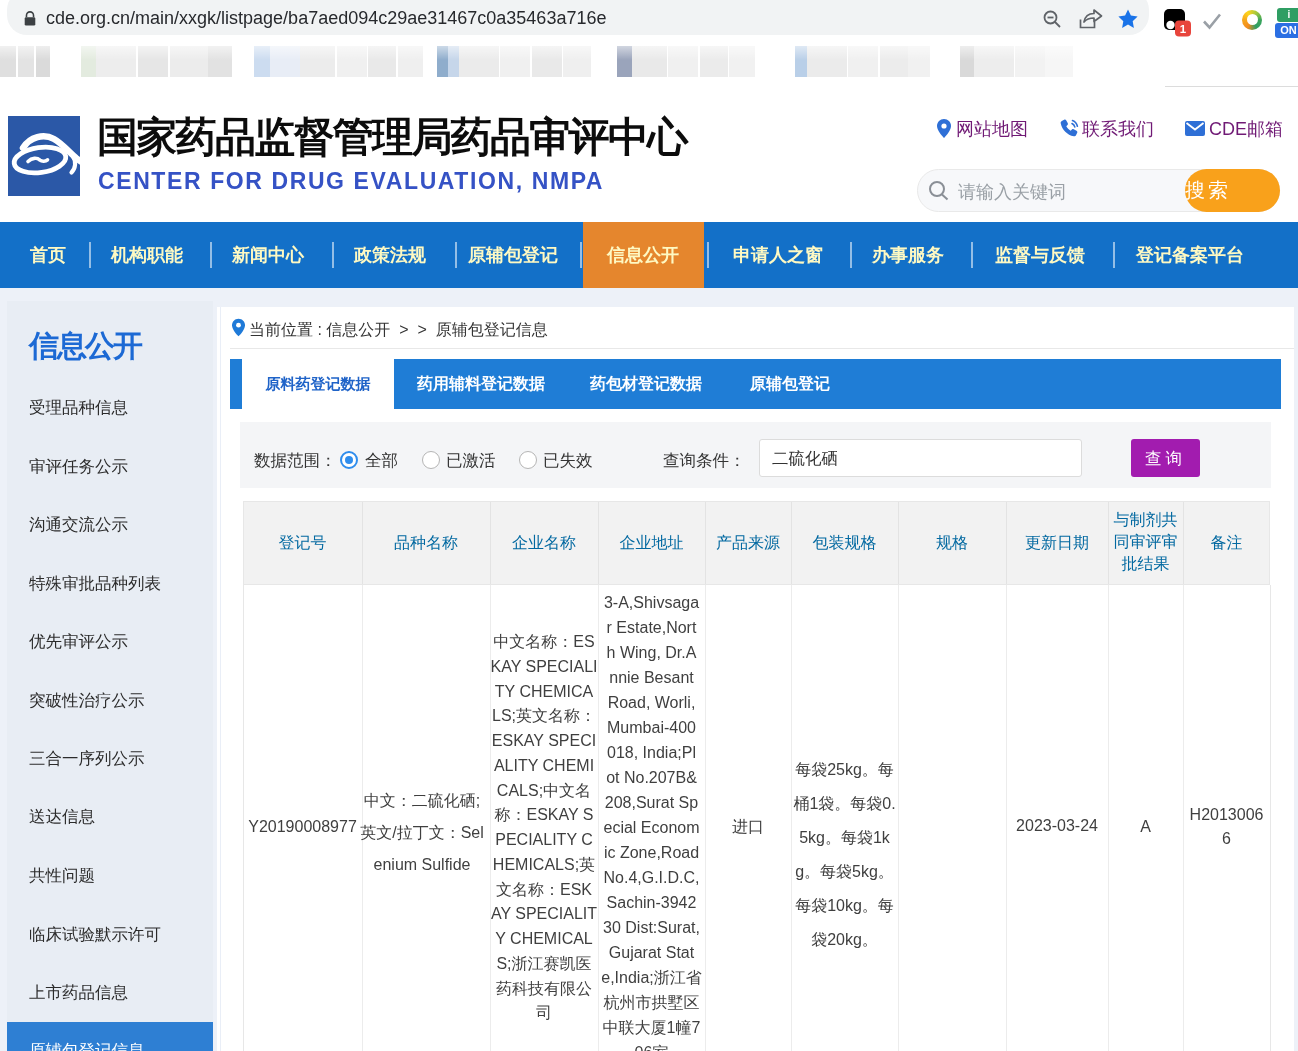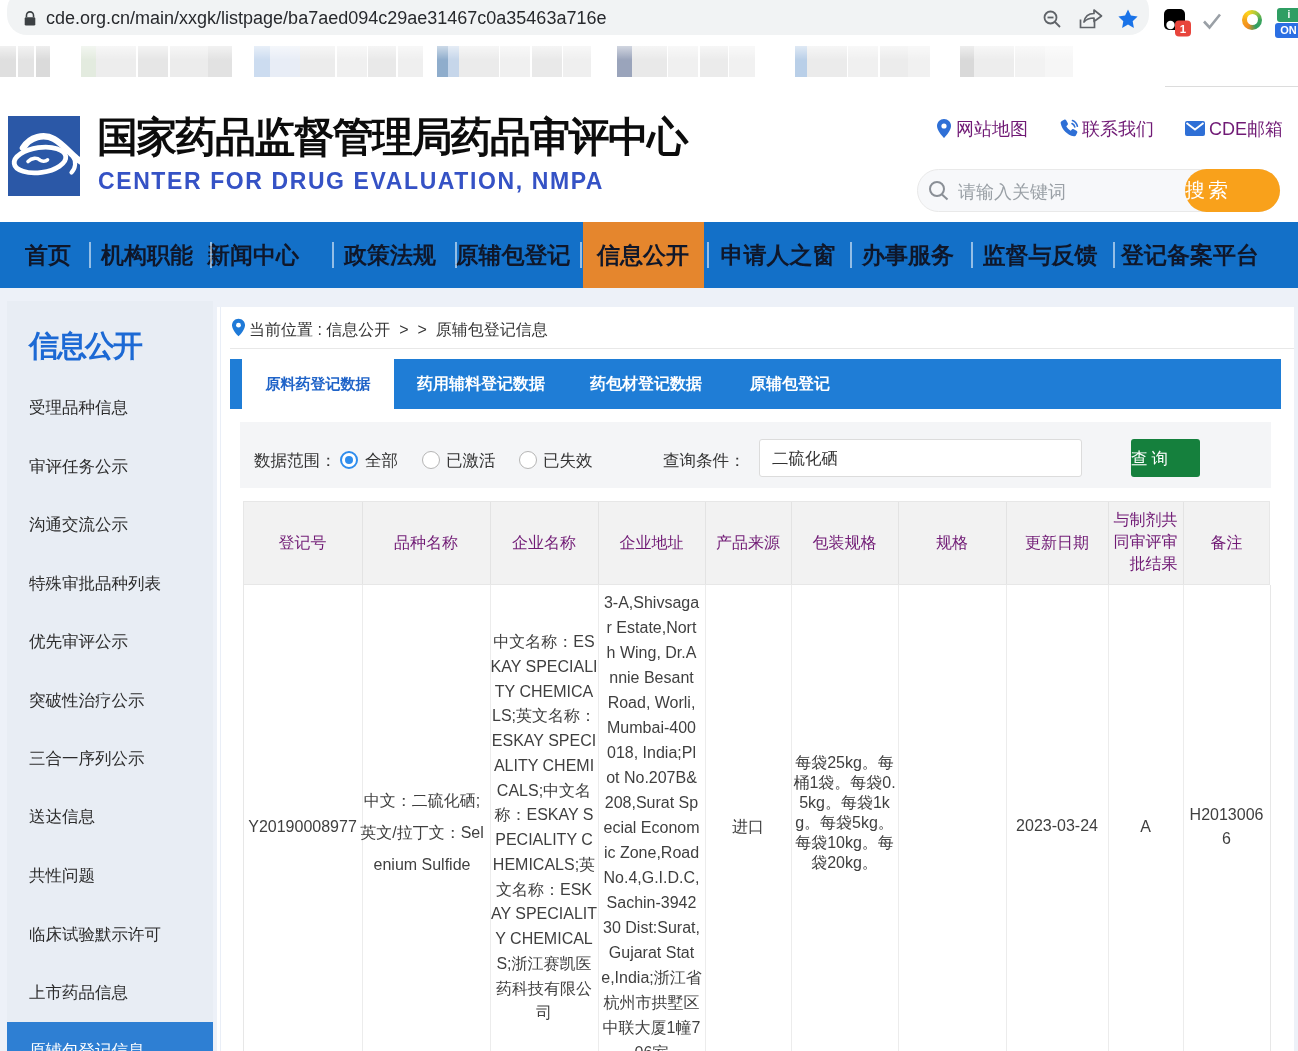--- a/index.html
+++ b/index.html
@@ -16,21 +16,21 @@
 
 #hdr{left:0;top:90px;width:1298px;height:132px;background:#fff}
 #title{left:97px;top:20px;font-size:41px;font-weight:bold;color:#0c0c0c;letter-spacing:-1.7px}
 #subtitle{left:98px;top:78px;font-size:23px;font-weight:bold;color:#3552c5;letter-spacing:1.6px}
 .hlink{font-size:18px;color:#701a75;top:29px;height:20px;line-height:20px}
 #srch{left:917px;top:79px;width:363px;height:43px;background:#f7f8fa;border:1px solid #e9e9e9;border-radius:21.5px}
 #srchtxt{left:958px;top:90px;font-size:18px;color:#9aa0a6}
 #srchbtn{left:1185px;top:79px;width:95px;height:43px;border-radius:21.5px;background:#f9a11b;color:#fff;font-size:20px;line-height:43px;letter-spacing:3px}
 
 #nav{left:0;top:222px;width:1298px;height:66px;background:#1370c8}
-.nit{position:absolute;top:0;height:66px;line-height:66px;color:#0f172a;font-size:23px;font-weight:bold;transform:translateX(-50%);white-space:nowrap}
+.nit{position:absolute;top:0;height:66px;line-height:66px;color:#fef9c3;font-size:18px;font-weight:bold;transform:translateX(-50%);white-space:nowrap}
 .nsep{position:absolute;top:20px;width:1.5px;height:26px;background:rgba(255,255,255,.55)}
 #orange{left:583px;top:0;width:121px;height:66px;background:#e5862d}
 
 #page{left:0;top:288px;width:1298px;height:763px;background:#edf1f8}
 #side{left:7px;top:13px;width:206px;height:750px;background:#e8edf4}
 #sidetitle{left:22px;top:28px;font-size:30px;line-height:33px;font-weight:bold;color:#1c69d4;letter-spacing:-2px}
 .sit{position:absolute;left:22px;height:18px;line-height:18px;font-size:16.5px;color:#2b2b2b;white-space:nowrap}
 #sideact{left:0px;top:721px;width:206px;height:59px;background:#2e7fd3}
 #card{left:217px;top:19px;width:1077px;height:744px;background:#fff}
 
@@ -40,25 +40,25 @@
 #tabbar{left:13px;top:52px;width:1051px;height:50px;background:#1f7dd6}
 .tab{position:absolute;top:0;height:50px;line-height:50px;color:#fff;font-size:16px;font-weight:bold;transform:translateX(-50%);white-space:nowrap}
 #tabact{position:absolute;left:12px;top:0;width:152px;height:50px;background:#fff;color:#1f63c8;font-size:15px;font-weight:bold;text-align:center;line-height:50px}
 
 #filter{left:23px;top:115px;width:1031px;height:66px;background:#f4f5f7}
 .ftxt{position:absolute;top:29px;height:18px;line-height:18px;font-size:16.5px;color:#333;white-space:nowrap}
 .radio{position:absolute;top:29px;width:18px;height:18px;border-radius:50%;background:#fff;border:1.5px solid #b5b5b5}
 #r1{border:2px solid #2f8ded}
 #r1 i{position:absolute;left:3px;top:3px;width:8px;height:8px;border-radius:50%;background:#2f8ded}
 #finput{position:absolute;left:519px;top:17px;width:323px;height:38px;background:#fff;border:1px solid #dcdcdc;border-radius:3px;font-size:16.5px;color:#333;line-height:36px;padding-left:12px}
-#fbtn{position:absolute;left:891px;top:17px;width:69px;height:38px;background:#15803d;border-radius:3px;color:#fff;font-size:16.5px;line-height:38px;letter-spacing:4px}
+#fbtn{position:absolute;left:891px;top:17px;width:69px;height:38px;background:#a21caf;border-radius:3px;color:#fff;font-size:16.5px;text-align:center;line-height:38px;letter-spacing:4px}
 
 .vl{position:absolute;width:1px;background:#ececec}
 #thead{left:243px;top:501px;width:1027px;height:84px;background:#f2f2f2;border:1px solid #e7e7e7}
-.th{position:absolute;font-size:16px;color:#701a75;transform:translateX(-50%);text-align:right;white-space:nowrap}
+.th{position:absolute;font-size:16px;color:#0369a1;transform:translateX(-50%);text-align:center;white-space:nowrap}
 .td{position:absolute;font-size:16px;color:#3f3f3f;transform:translateX(-50%);text-align:center;line-height:25px;white-space:nowrap}
 </style>
 </head>
 <body>
 <div id="stage">
 
   <div class="abs" id="urlpill"></div>
   <svg class="abs" style="left:24px;top:11px" width="12" height="15" viewBox="0 0 13 17">
       <path d="M2.5 7V5a4 4 0 0 1 8 0v2" fill="none" stroke="#3c4043" stroke-width="1.8"></path>
       <rect x="0.5" y="7" width="12" height="9.5" rx="1.5" fill="#3c4043"></rect>
@@ -158,21 +158,21 @@
         <line x1="14" y1="14.5" x2="19.5" y2="19.5" stroke="#8a8f96" stroke-width="2"></line>
       </svg>
     <div class="abs" id="srchtxt">请输入关键词</div>
     <div class="abs" id="srchbtn">搜索</div>
   </div>
 
   <div class="abs" id="nav">
     <div class="abs" id="orange"></div>
     <div class="nit" style="left:48px">首页</div>
     <div class="nit" style="left:147px">机构职能</div>
-    <div class="nit" style="left:253px">新闻中心</div>
+    <div class="nit" style="left:268px">新闻中心</div>
     <div class="nit" style="left:390px">政策法规</div>
     <div class="nit" style="left:513px">原辅包登记</div>
     <div class="nit" style="left:643px">信息公开</div>
     <div class="nit" style="left:778px">申请人之窗</div>
     <div class="nit" style="left:908px">办事服务</div>
     <div class="nit" style="left:1040px">监督与反馈</div>
     <div class="nit" style="left:1190px">登记备案平台</div>
     <div class="nsep" style="left:89px"></div>
     <div class="nsep" style="left:210px"></div>
     <div class="nsep" style="left:332px"></div>
@@ -259,18 +259,18 @@
   <div class="vl" style="left:898px;top:585px;height:466px;background:#ececec"></div>
   <div class="vl" style="left:1006px;top:585px;height:466px;background:#ececec"></div>
   <div class="vl" style="left:1108px;top:585px;height:466px;background:#ececec"></div>
   <div class="vl" style="left:1183px;top:585px;height:466px;background:#ececec"></div>
   <div class="vl" style="left:1270px;top:585px;height:466px;background:#e7e7e7"></div>
   <div class="td" style="left:302.5px;top:814px;line-height:25px">Y20190008977</div>
   <div class="td" style="left:422px;top:785px;line-height:32px">中文：二硫化硒;<br>英文/拉丁文：Sel<br>enium Sulfide</div>
   <div class="td" style="left:544px;top:630px;line-height:24.75px">中文名称：ES<br>KAY SPECIALI<br>TY CHEMICA<br>LS;英文名称：<br>ESKAY SPECI<br>ALITY CHEMI<br>CALS;中文名<br>称：ESKAY S<br>PECIALITY C<br>HEMICALS;英<br>文名称：ESK<br>AY SPECIALIT<br>Y CHEMICAL<br>S;浙江赛凯医<br>药科技有限公<br>司</div>
   <div class="td" style="left:651.5px;top:590px;line-height:25px">3-A,Shivsaga<br>r Estate,Nort<br>h Wing, Dr.A<br>nnie Besant<br>Road, Worli,<br>Mumbai-400<br>018, India;Pl<br>ot No.207B&amp;<br>208,Surat Sp<br>ecial Econom<br>ic Zone,Road<br>No.4,G.I.D.C,<br>Sachin-3942<br>30 Dist:Surat,<br>Gujarat Stat<br>e,India;浙江省<br>杭州市拱墅区<br>中联大厦1幢7<br>06室</div>
   <div class="td" style="left:748px;top:814px;line-height:25px">进口</div>
-  <div class="td" style="left:844.5px;top:753px;line-height:20px">每袋25kg。每<br>桶1袋。每袋0.<br>5kg。每袋1k<br>g。每袋5kg。<br>每袋10kg。每<br>袋20kg。</div>
+  <div class="td" style="left:844.5px;top:753px;line-height:34px">每袋25kg。每<br>桶1袋。每袋0.<br>5kg。每袋1k<br>g。每袋5kg。<br>每袋10kg。每<br>袋20kg。</div>
   <div class="td" style="left:1057px;top:813px;line-height:25px">2023-03-24</div>
   <div class="td" style="left:1145.5px;top:814px;line-height:25px">A</div>
   <div class="td" style="left:1226.5px;top:803px;line-height:24px">H2013006<br>6</div>
 <div class="abs" style="left:220px;top:307px;width:1px;height:744px;background:#e9eef7"></div>
 </div>
 
 </body></html>

